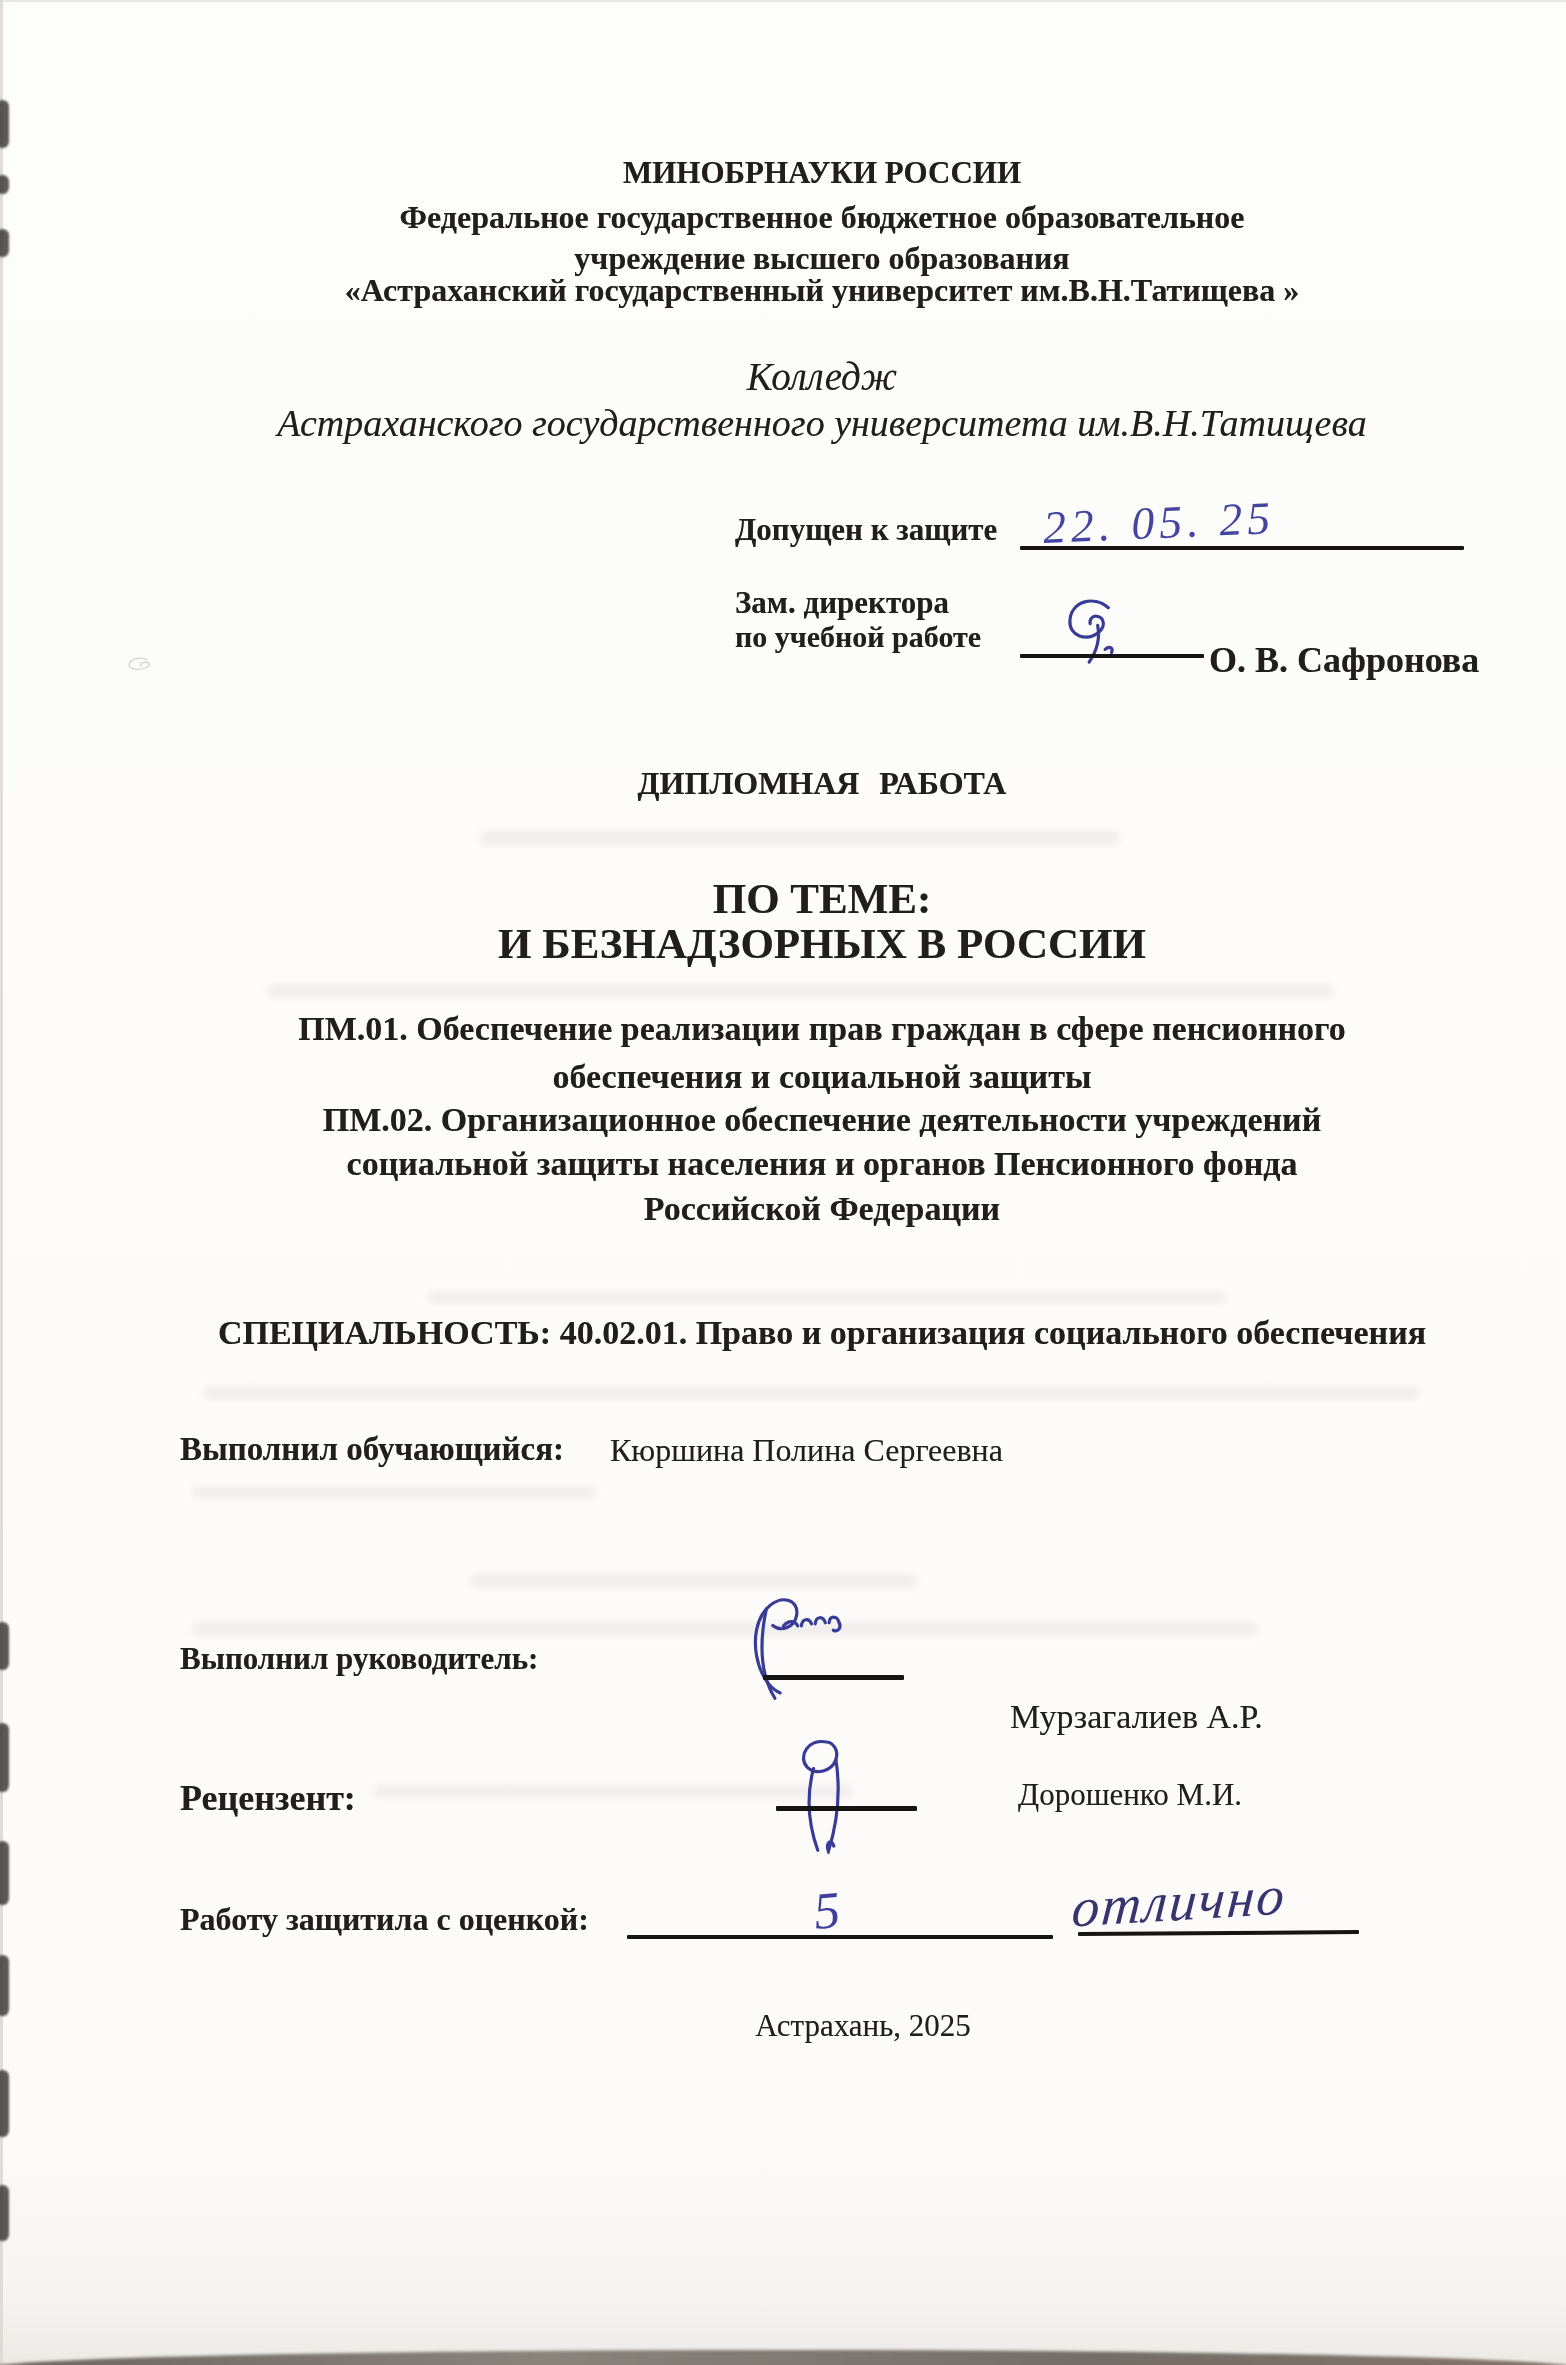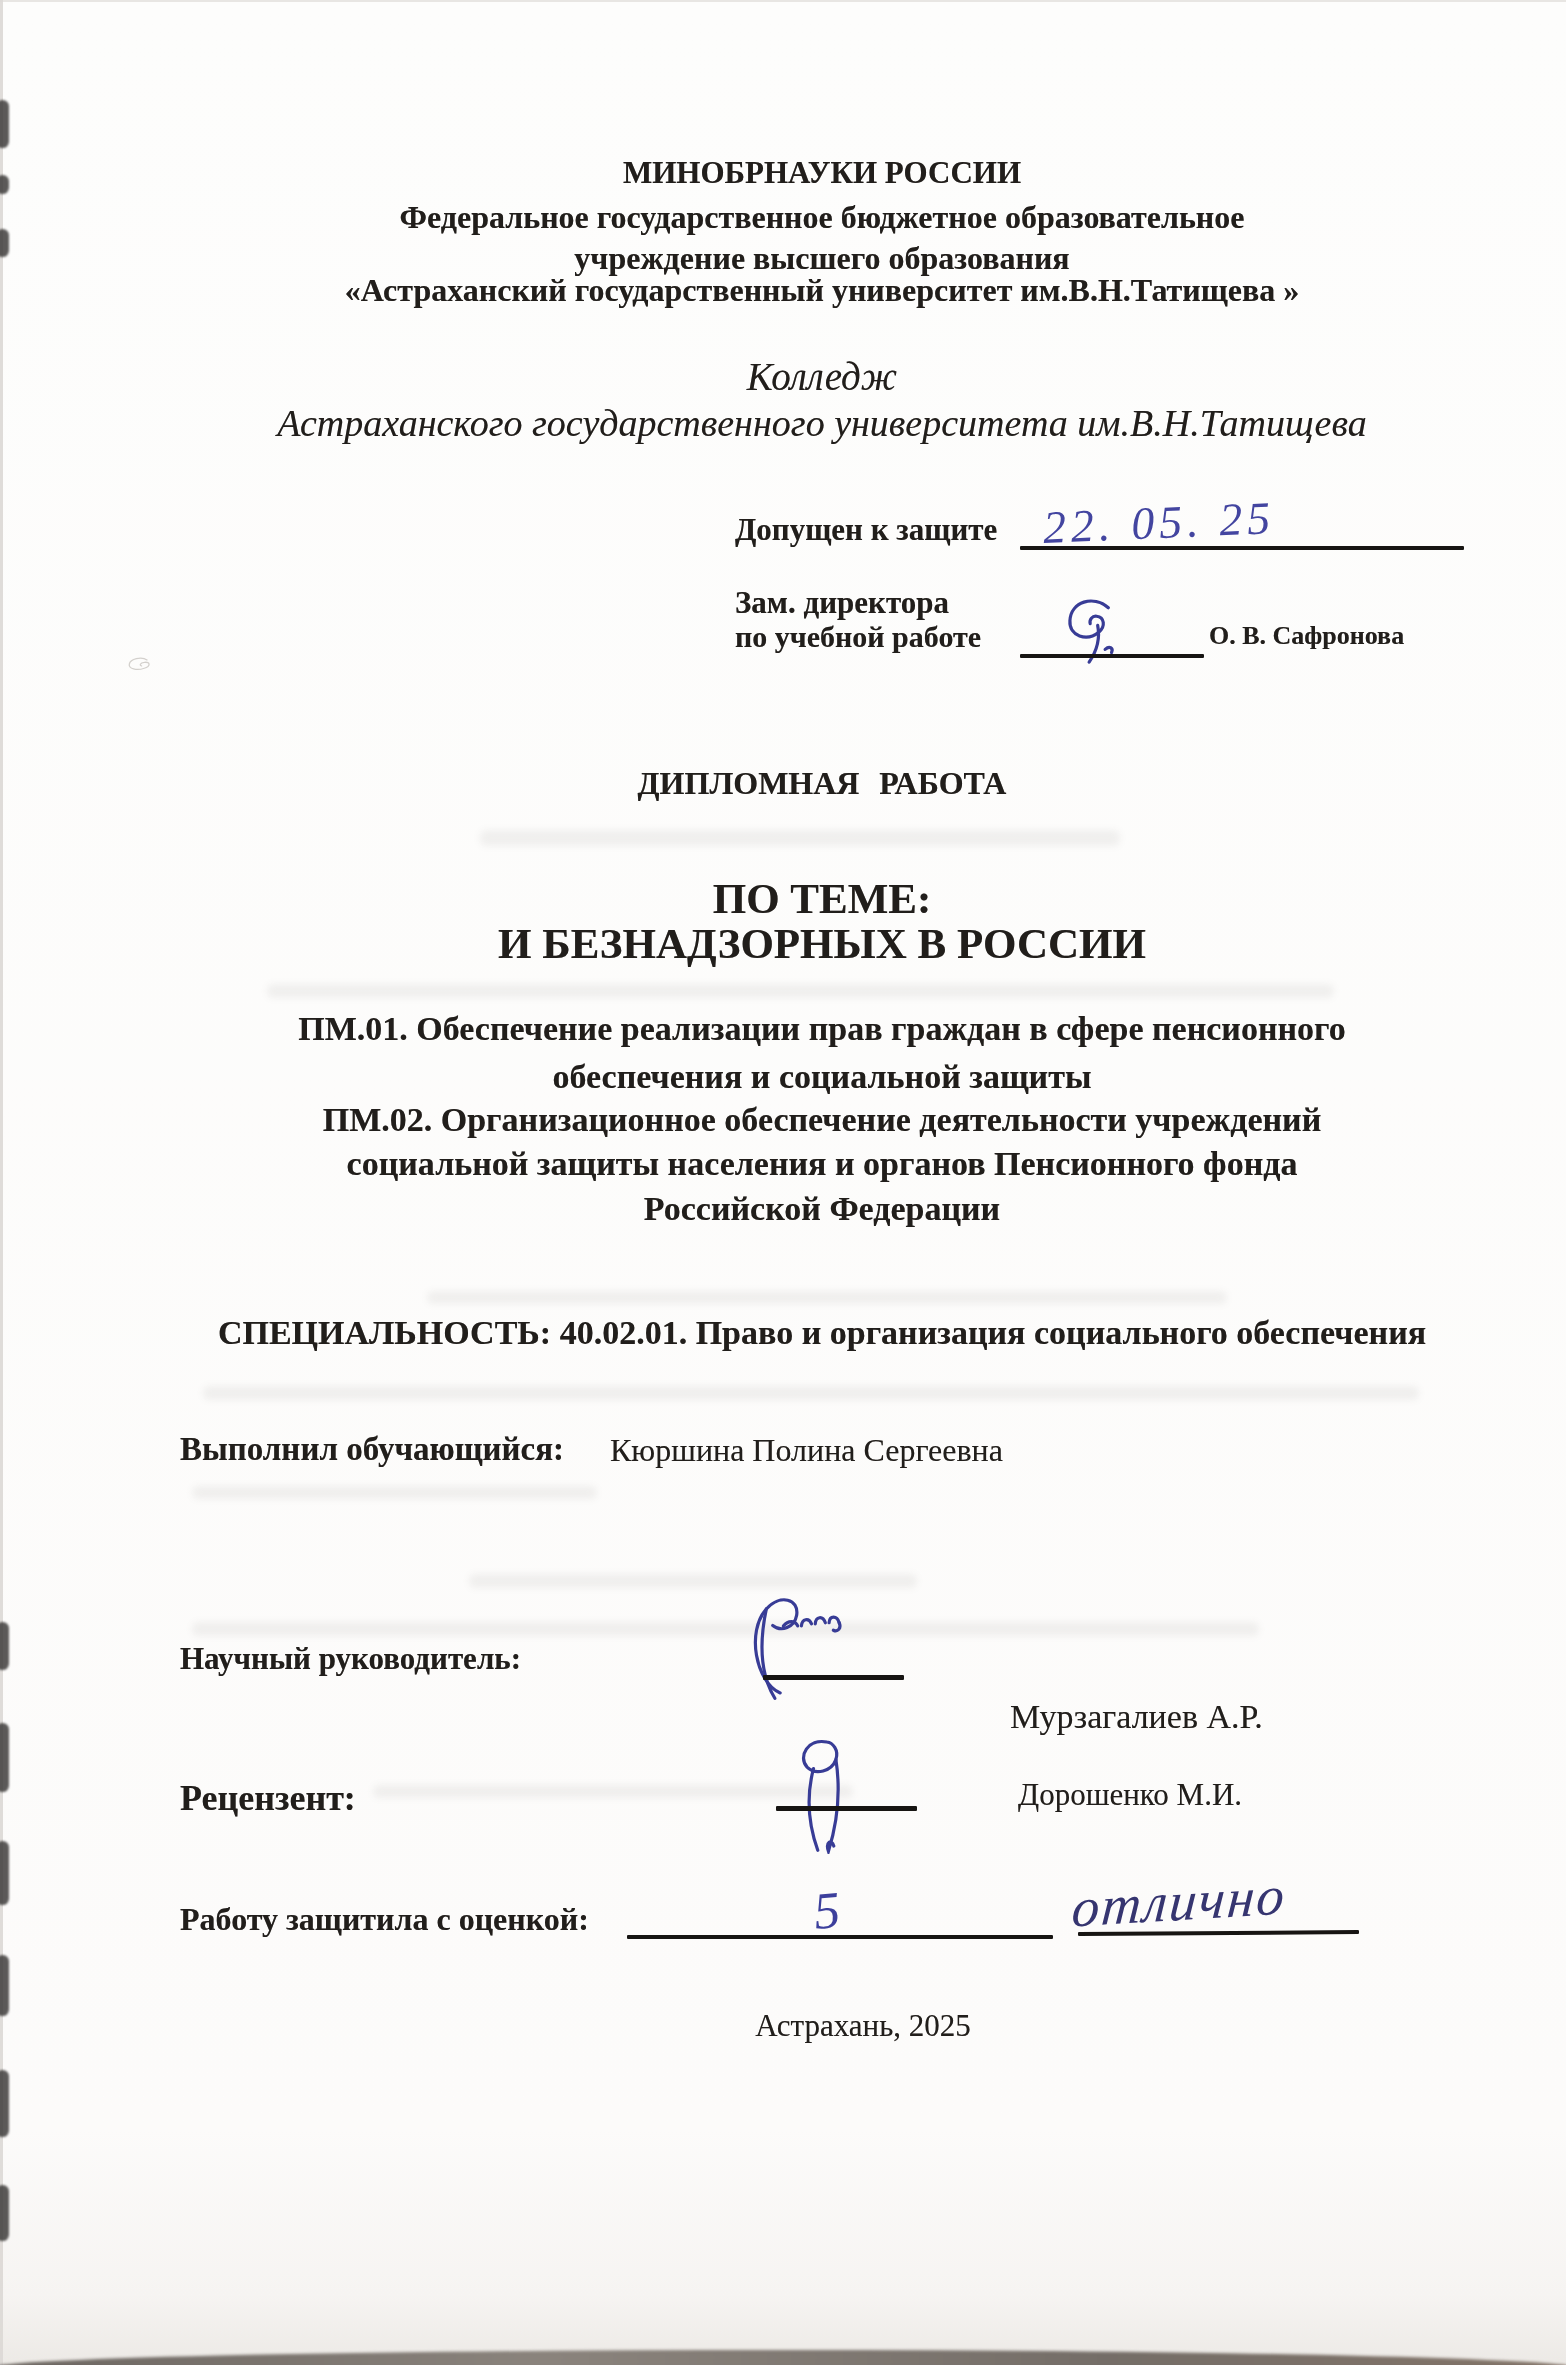--- a/index.html
+++ b/index.html
@@ -75,21 +75,21 @@
   <div class="line b" style="left:735px;top:585px;font-size:31px;">Зам. директора</div>
   <div class="line b" style="left:735px;top:620px;font-size:30px;">по учебной работе</div>
   <svg class="sig" style="left:1055px;top:596px;" width="80" height="72" viewBox="0 0 150 135">
     <g fill="none" stroke="#383c96" stroke-width="6" stroke-linecap="round">
       <path d="M100,22 C72,-2 30,10 28,46 C26,76 60,86 82,68 C95,57 93,40 78,38 C70,37 64,44 66,52"></path>
       <path d="M80,55 C85,80 79,102 64,124"></path>
       <path d="M94,100 C102,93 110,97 106,106"></path>
     </g>
   </svg>
   <div class="rule" style="left:1020px;top:654px;width:184px;height:4.3px;"></div>
-  <div class="line b" style="left:1209px;top:621px;font-size:26px;">О. В. Сафронова</div>
+  <div class="line b" style="left:1209px;top:639px;font-size:36px;">О. В. Сафронова</div>
 
   <div class="cline b" style="top:765px;font-size:32px;word-spacing:11.7px;">ДИПЛОМНАЯ  РАБОТА</div>
 
   <div class="cline b" style="top:874px;font-size:43px;">
     <span class="topic-row">
       <span>ПО  ТЕМЕ:</span>
     </span>
   </div>
   <div class="cline b" style="top:919px;font-size:43px;">И БЕЗНАДЗОРНЫХ В РОССИИ</div>
 
@@ -97,21 +97,21 @@
   <div class="cline b" style="top:1058px;font-size:34px;">обеспечения и социальной защиты</div>
   <div class="cline b" style="top:1101px;font-size:34px;">ПМ.02. Организационное обеспечение деятельности учреждений</div>
   <div class="cline b" style="top:1145px;font-size:34px;">социальной защиты населения и органов Пенсионного фонда</div>
   <div class="cline b" style="top:1190px;font-size:34px;">Российской Федерации</div>
 
   <div class="cline b" style="top:1314px;font-size:34px;">СПЕЦИАЛЬНОСТЬ: 40.02.01. Право и организация социального обеспечения</div>
 
   <div class="line b" style="left:180px;top:1431px;font-size:33px;">Выполнил обучающийся:</div>
   <div class="line" style="left:610px;top:1432px;font-size:32px;">Кюршина Полина Сергеевна</div>
 
-  <div class="line b" style="left:180px;top:1641px;font-size:31px;">Научный руководитель:</div>
+  <div class="line b" style="left:180px;top:1641px;font-size:31px;">Выполнил руководитель:</div>
   <svg class="sig" style="left:715px;top:1593px;" width="192" height="109" viewBox="0 0 360 205">
     <g fill="none" stroke="#383c96" stroke-width="6" stroke-linecap="round">
       <path d="M122,188 C76,168 58,72 96,30 C122,1 158,11 153,42 C149,65 124,74 108,61"></path>
       <path d="M96,30 C82,96 84,152 112,198"></path>
       <path d="M128,62 C138,50 151,52 155,62 M162,62 C163,48 176,46 181,58 M188,58 C189,44 202,42 207,56 M214,56 C215,42 229,42 233,56"></path>
       <path d="M233,56 C238,66 230,74 222,70"></path>
     </g>
   </svg>
   <div class="rule" style="left:763px;top:1675px;width:141px;height:4.8px;"></div>
   <div class="line" style="left:1010px;top:1698px;font-size:34px;">Мурзагалиев А.Р.</div>

